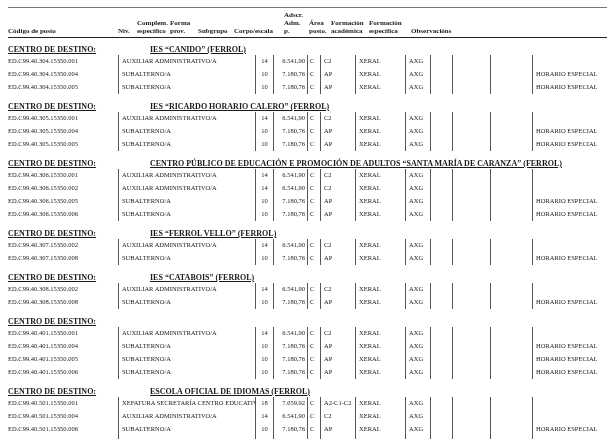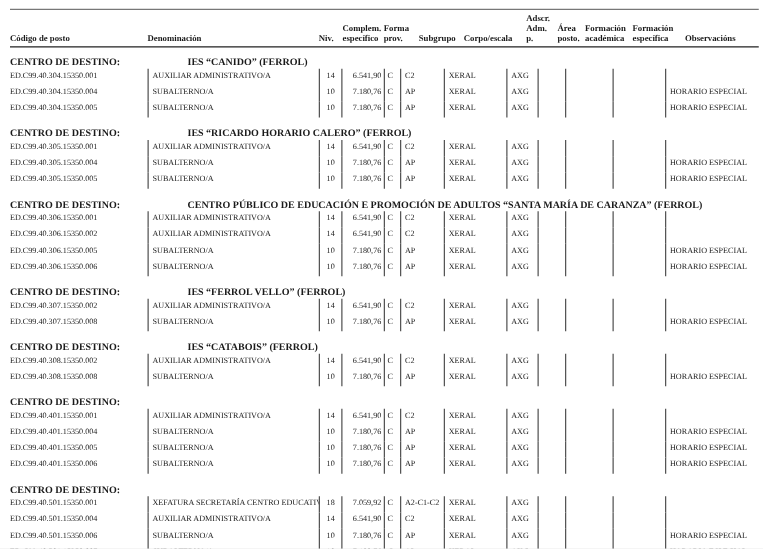--- a/index.html
+++ b/index.html
@@ -36,21 +36,21 @@
   .thead .c-niv{text-align:left;}
   .thead .c-forma{width:26px;}
   .thead .c-subgrupo{width:35px;padding-left:2px;}
   .thead .hpad{padding-left:3px;}
 
   
   .sections{margin-top:7px;}
   .section{margin-bottom:8px;}
   .sec-title{
     height:9px;line-height:9px;font-weight:bold;font-size:8px;
-    display:flex;white-space:nowrap;margin-bottom:1px;
+    display:flex;white-space:nowrap;margin-bottom:1px;text-decoration:underline;
   }
   .sec-title .lbl{flex:none;width:142px;}
   .sec-title .nm{flex:none;}
 
   
   .row{display:flex;height:13px;line-height:12px;font-size:6.5px;white-space:nowrap;}
   .row .cell{
     flex:none;box-sizing:border-box;overflow:hidden;
     border-left:1px solid #555;
   }
@@ -63,23 +63,20 @@
 </style>
 </head>
 <body>
 
 <div class="page">
 
   <div class="thead">
     <div class="hcell c-codigo">
       <span>Código de posto</span>
     </div>
-    <div class="hcell c-denominacion">
-      <span>Denominación</span>
-    </div>
     <div class="hcell c-niv">
       <span>Niv.</span>
     </div>
     <div class="hcell c-complem">
       <span>Complem.</span>
       <span>específico</span>
     </div>
     <div class="hcell c-forma">
       <span>Forma</span>
       <span>prov.</span>
@@ -395,20 +392,21 @@
           <div class="cell c-adscr">AXG</div>
           <div class="cell c-area"></div>
           <div class="cell c-titulacion"></div>
           <div class="cell c-formacion"></div>
           <div class="cell c-observacions">HORARIO ESPECIAL</div>
         </div>
       </div>
       <div class="section">
         <div class="sec-title">
           <span class="lbl">CENTRO DE DESTINO:</span>
+          <span class="nm">ESCOLA OFICIAL DE IDIOMAS (FERROL)</span>
         </div>
         <div class="row">
           <div class="cell c-codigo">ED.C99.40.501.15350.001</div>
           <div class="cell c-denominacion">XEFATURA SECRETARÍA CENTRO EDUCATIVO</div>
           <div class="cell c-niv">18</div>
           <div class="cell c-complem">7.059,92</div>
           <div class="cell c-forma">C</div>
           <div class="cell c-subgrupo">A2-C1-C2</div>
           <div class="cell c-corpo">XERAL</div>
           <div class="cell c-adscr">AXG</div>

